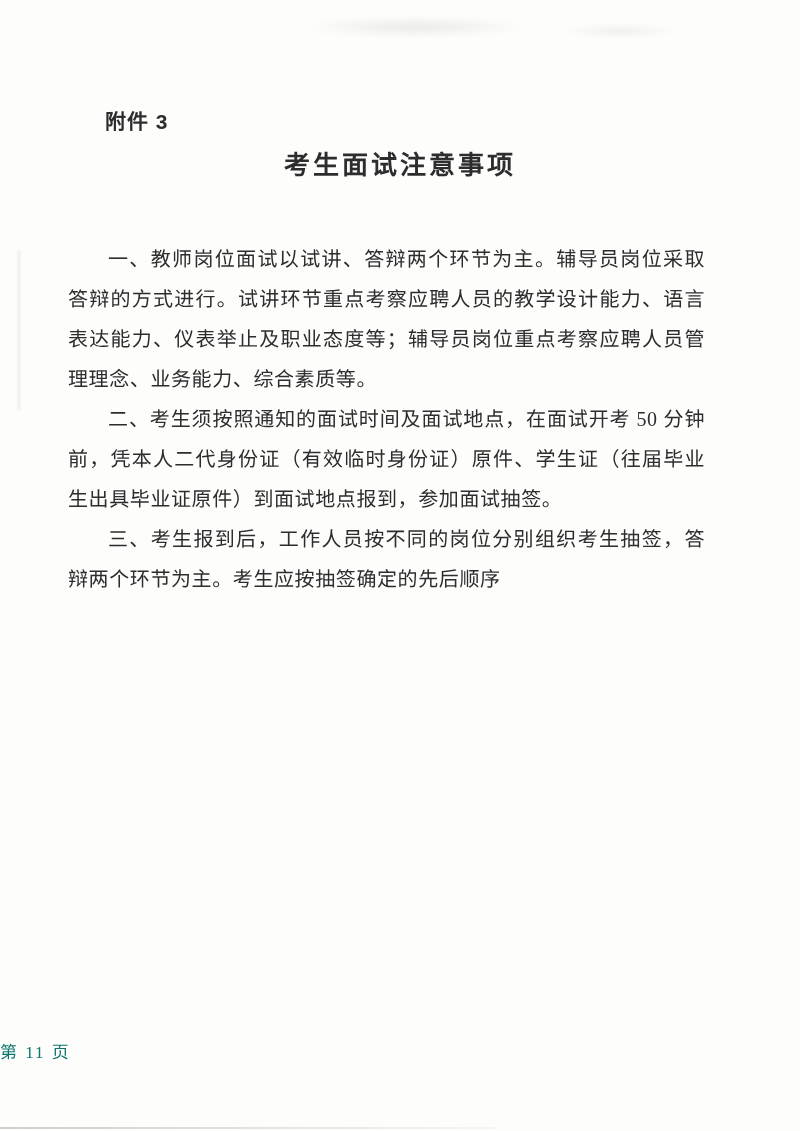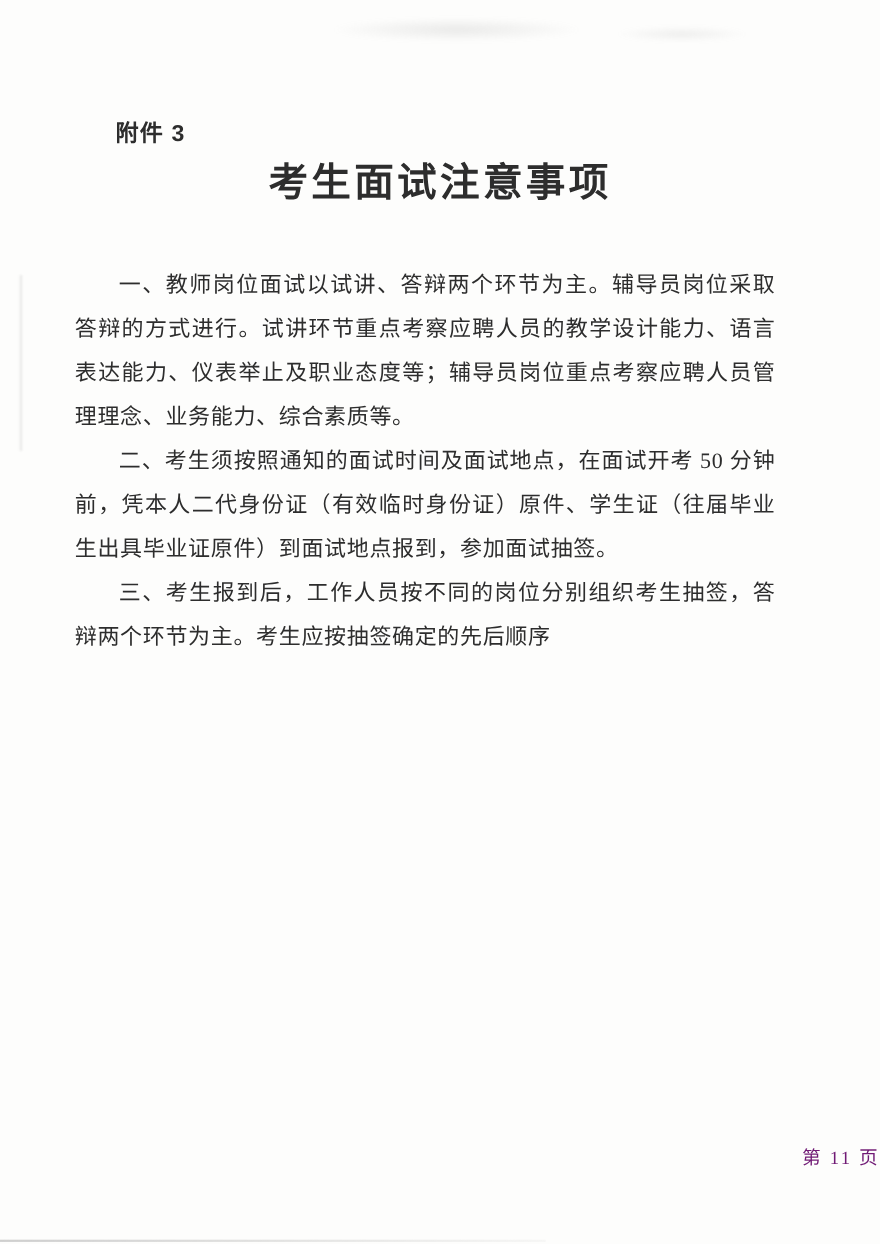--- a/index.html
+++ b/index.html
@@ -65,21 +65,21 @@
     margin-left: 105px;
     font-family: "Liberation Sans", "DejaVu Sans", sans-serif;
     font-size: 21px;
     font-weight: bold;
     line-height: 28px;
     letter-spacing: 1px;
   }
   .doc-title {
     margin-top: 12px;
     text-align: center;
-    font-size: 36px;
+    font-size: 26px;
     font-weight: bold;
     line-height: 36px;
     letter-spacing: 3px;
   }
   .doc-body {
     margin: 55px 95px 0 68px;
     font-size: 20px;
     line-height: 40px;
     letter-spacing: 0.6px;
     text-align: justify;
@@ -88,24 +88,24 @@
     margin: 0;
     padding: 0;
     text-indent: 2em;
     text-justify: inter-ideograph;
   }
   .page-footer {
     position: absolute;
     top: 1038px;
     left: 0;
     width: 100%;
-    text-align: right;
+    text-align: left;
     font-size: 17px;
     letter-spacing: 2px;
-    color: #701a75;
+    color: #0f766e;
   }
 </style>
 </head>
 <body>
 
 <div class="page">
 
   <div class="scan-smudge-top"></div>
   <div class="scan-smudge-top2"></div>
   <div class="scan-edge-left"></div>

